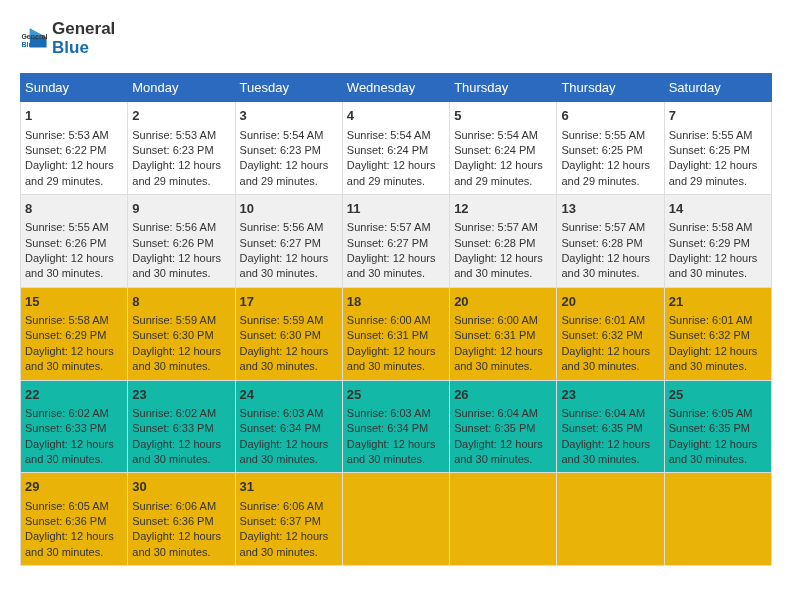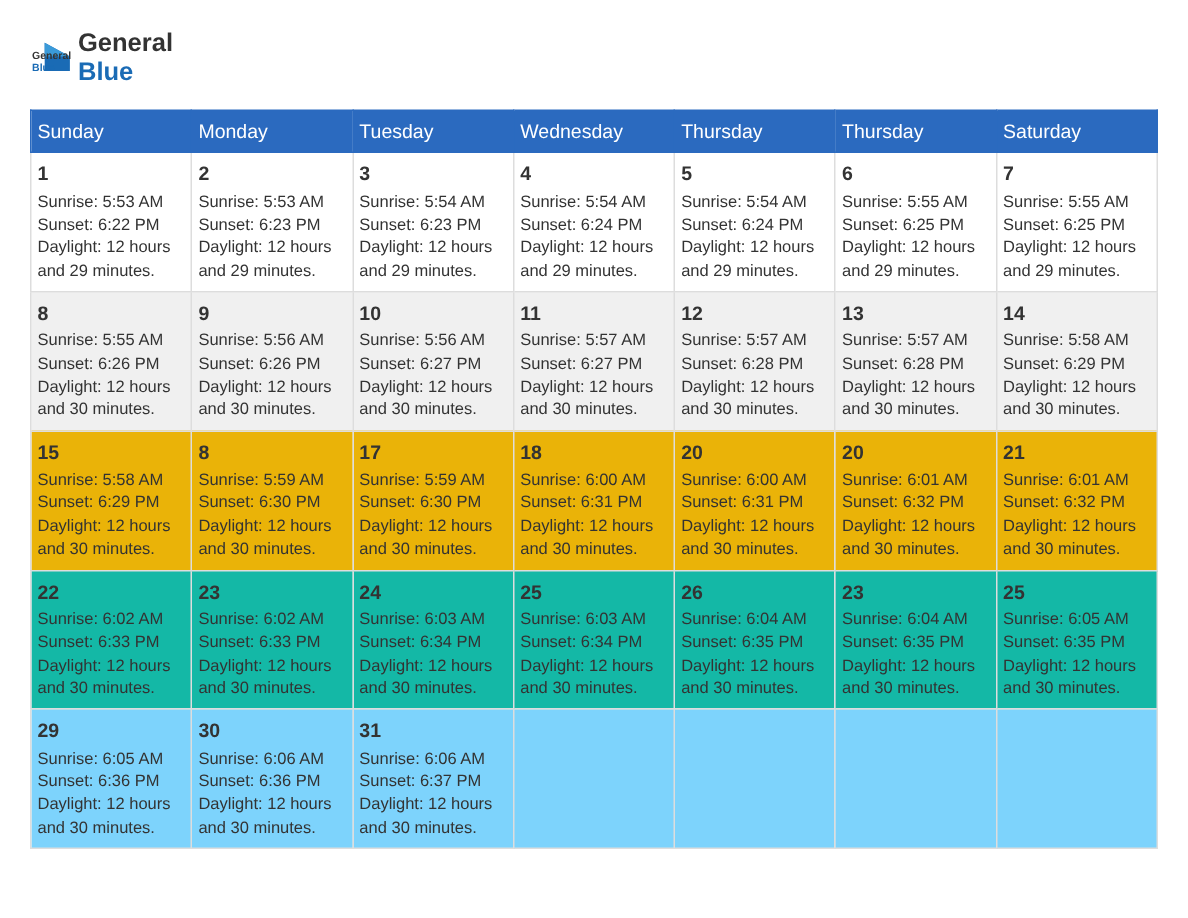--- a/index.html
+++ b/index.html
@@ -74,21 +74,21 @@
     .day-num {
       font-size: 13px;
       font-weight: bold;
       display: block;
       margin-bottom: 2px;
     }
     .row-week1 td { background-color: #ffffff; }
     .row-week2 td { background-color: #f0f0f0; }
     .row-week3 td { background-color: #eab308; }
     .row-week4 td { background-color: #14b8a6; }
-    .row-week5 td { background-color: #7dd3fc; }
+    .row-week5 td { background-color: #eab308; }
   </style>
 </head>
 <body>
 
 <div class="header">
   <div class="logo">
     <svg class="logo-icon" viewBox="0 0 40 40" xmlns="http://www.w3.org/2000/svg">
       <polygon points="14,5 38,18 38,32 14,32" fill="#1a6bb5"></polygon>
       <polygon points="14,5 38,18 14,18" fill="#3a9ad9"></polygon>
       <text x="2" y="20" font-size="10" font-weight="bold" fill="#333" font-family="Arial">General</text>

